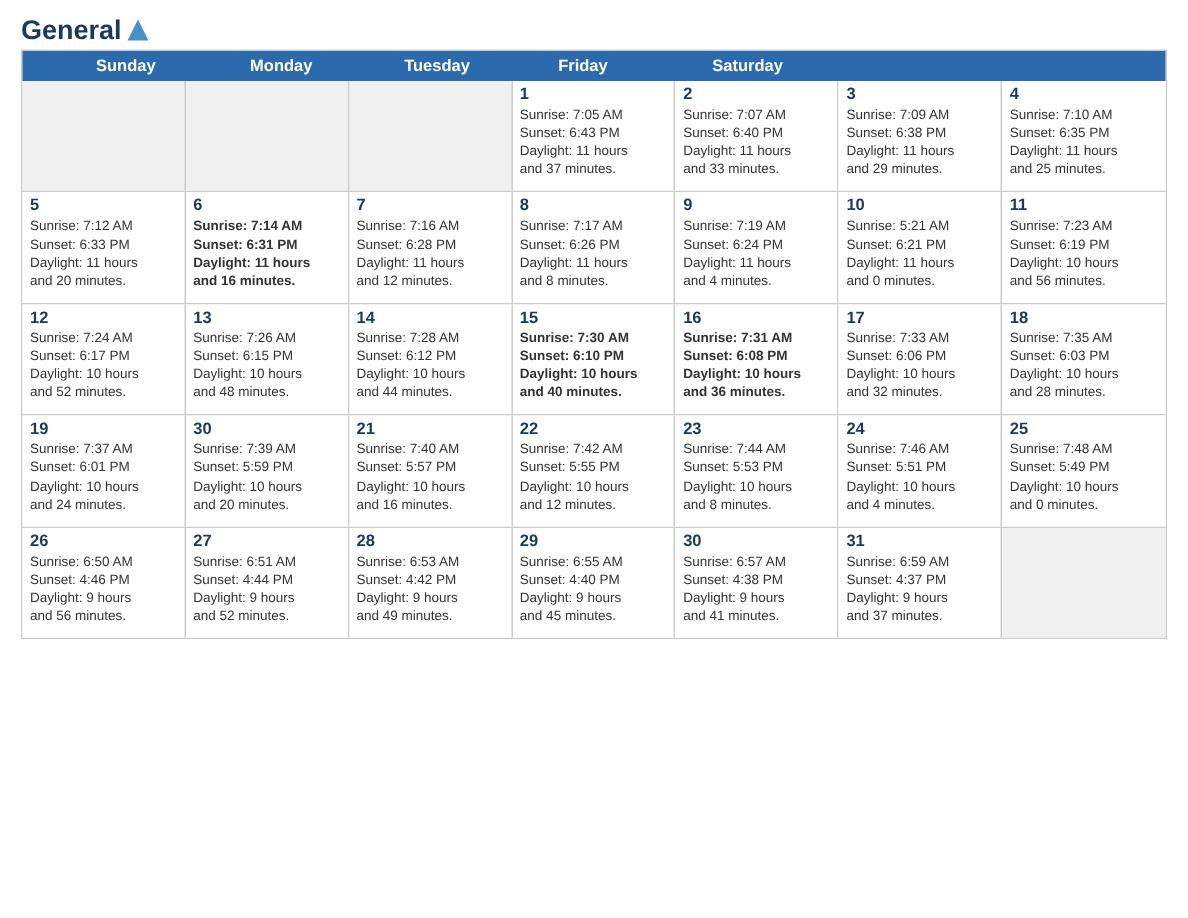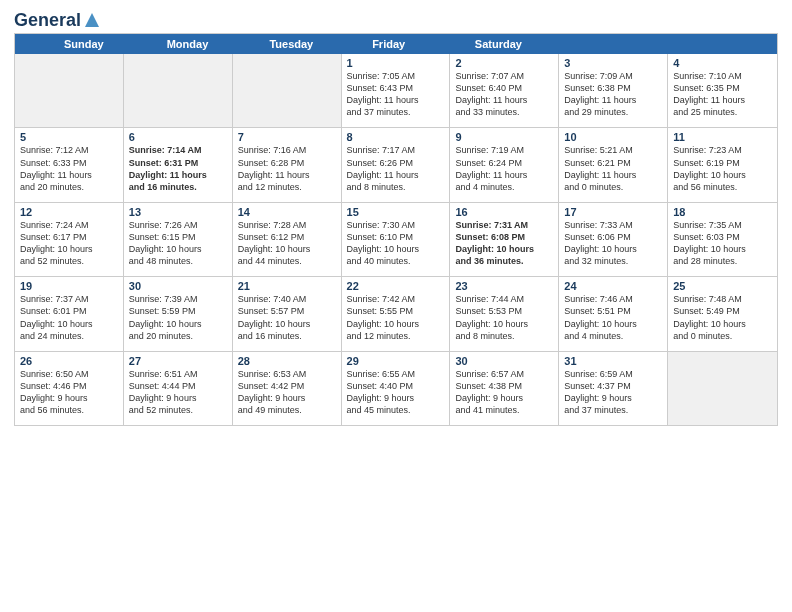--- a/index.html
+++ b/index.html
@@ -237,21 +237,21 @@
           </div>
           <div class="cal-cell">
             <div class="day-num">14</div>
             <div class="cell-text" style="white-space: pre-line;">Sunrise: 7:28 AM
 Sunset: 6:12 PM
 Daylight: 10 hours
 and 44 minutes.</div>
           </div>
           <div class="cal-cell">
             <div class="day-num">15</div>
-            <div class="cell-text" style="white-space: pre-line;">Sunrise: 7:30 AM
+            <div class="cell-text" style="white-space: pre-line; font-weight: bold;">Sunrise: 7:30 AM
 Sunset: 6:10 PM
 Daylight: 10 hours
 and 40 minutes.</div>
           </div>
           <div class="cal-cell">
             <div class="day-num">16</div>
             <div class="cell-text" style="white-space: pre-line; font-weight: bold;">Sunrise: 7:31 AM
 Sunset: 6:08 PM
 Daylight: 10 hours
 and 36 minutes.</div>

